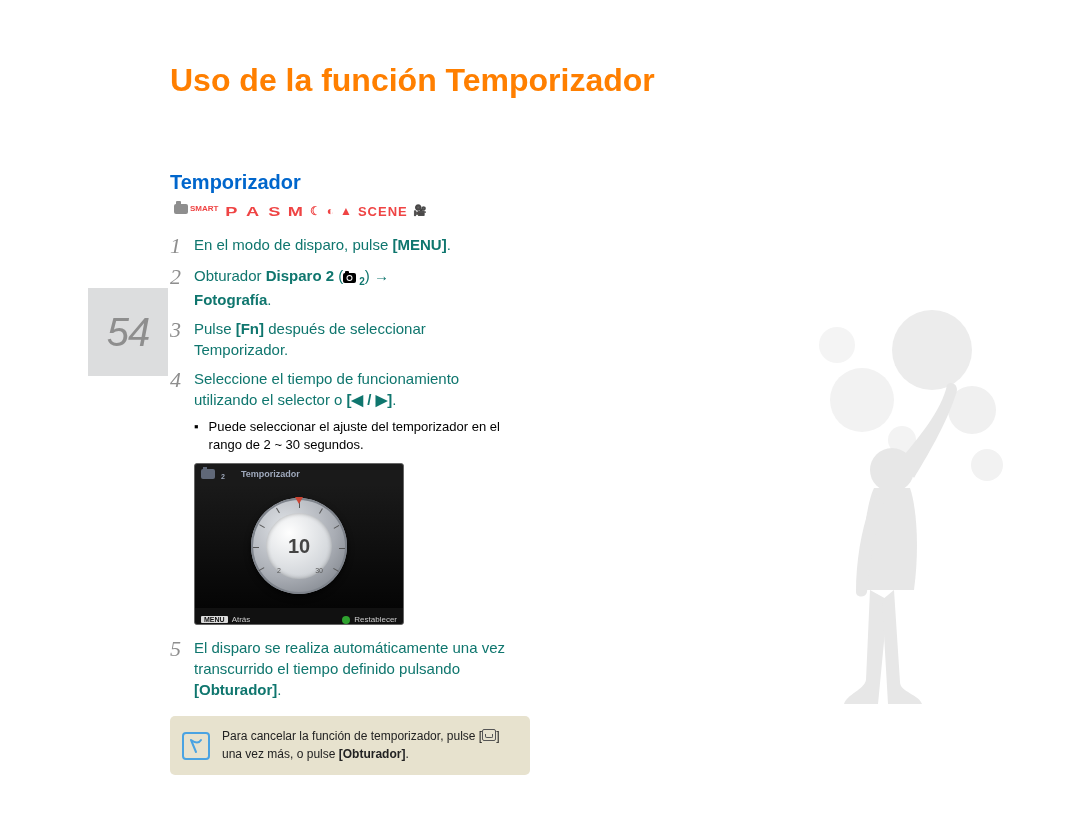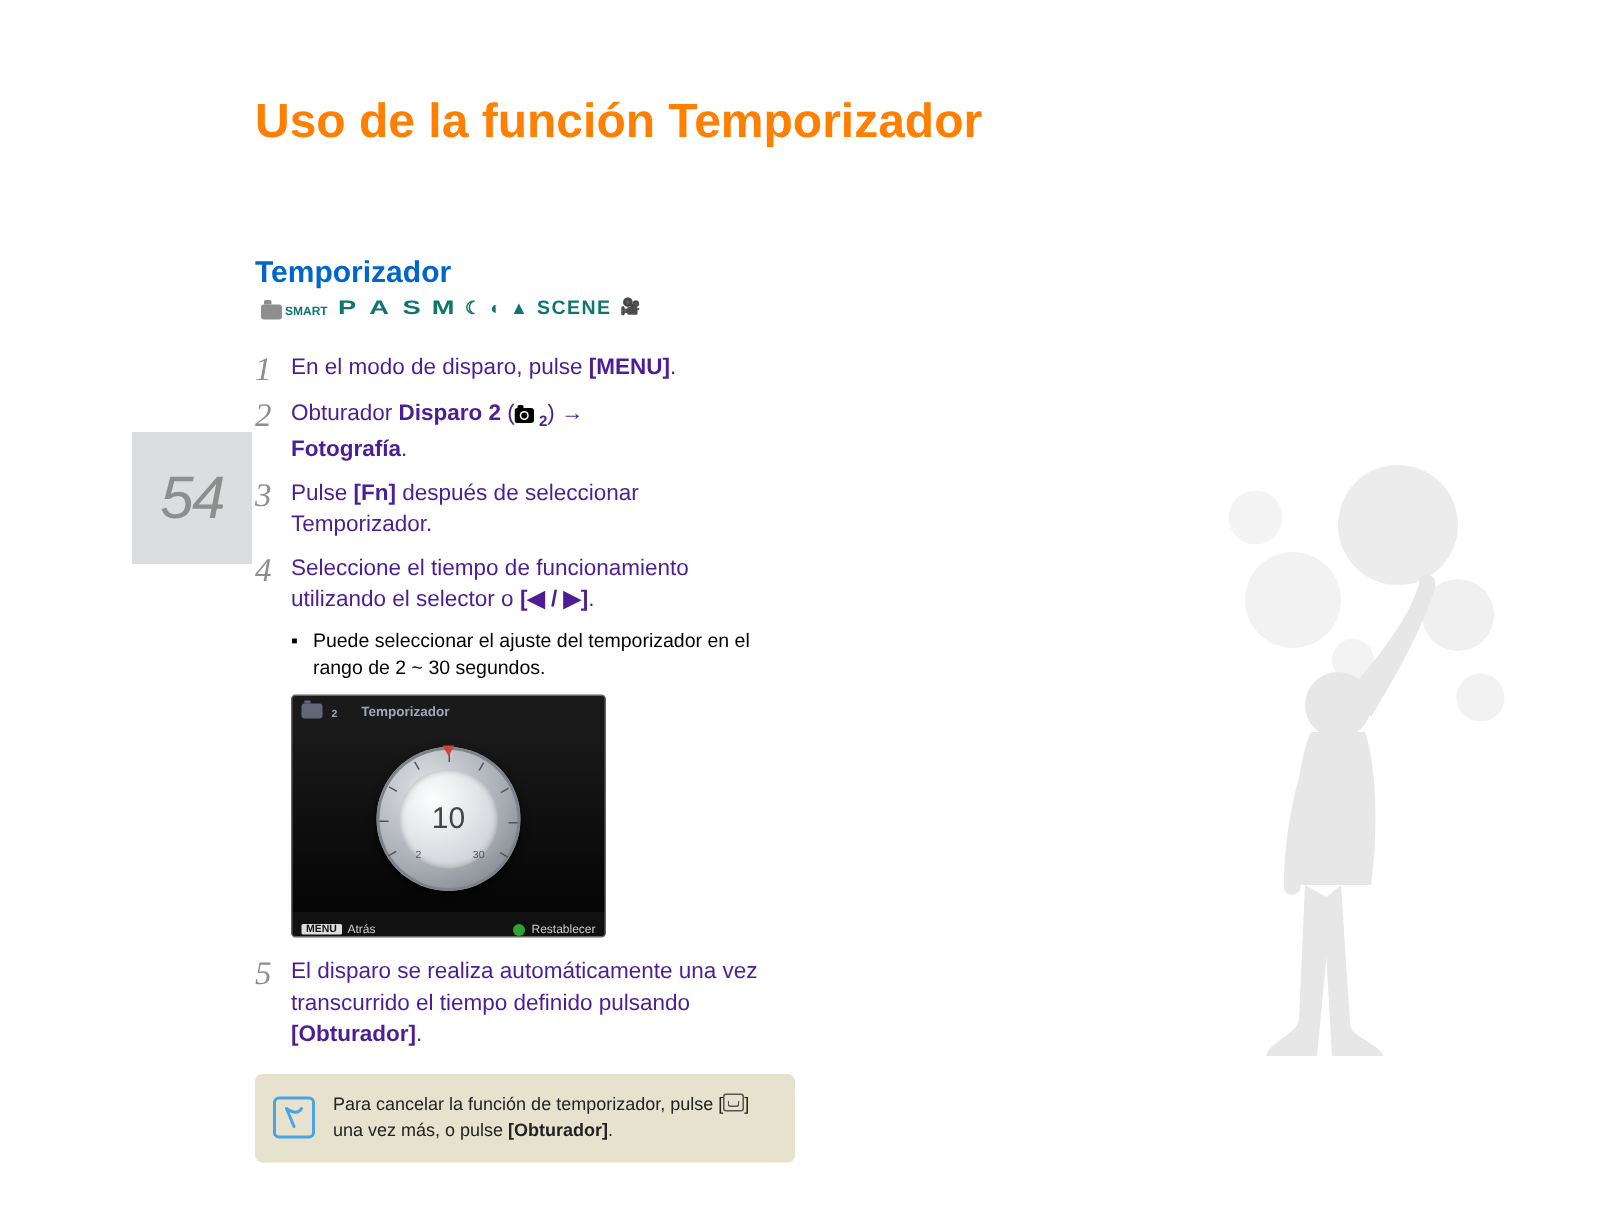--- a/index.html
+++ b/index.html
@@ -81,25 +81,25 @@
 
   .subheading {
     font-size: 20px;
     font-weight: bold;
     color: #0066cc;
     line-height: 1.25;
     margin-bottom: 14px;
   }
   .mode-icons {
     display: inline-flex;
-    align-items: flex-end;
+    align-items: flex-start;
     gap: 6px;
     font-size: 13px;
     font-weight: bold;
-    color: #0f766e;
+    color: #ef4444;
     margin-left: 4px;
   }
   .mode-smart {
     display: inline-flex;
     align-items: center;
     gap: 2px;
   }
   .mode-cam-icon {
     width: 14px; height: 10px;
     background: #8e8e8e;
@@ -151,21 +151,21 @@
     font-style: italic;
     color: #8e8e8e;
     font-family: Georgia, 'Times New Roman', serif;
     vertical-align: top;
     line-height: 1;
     padding-top: 1px;
   }
   .step-body {
     display: table-cell;
     font-size: 15px;
-    color: #4c1d95;
+    color: #0f766e;
     line-height: 1.4;
     vertical-align: top;
     margin-left: 17px;
   }
   .step-body b {
     font-weight: bold;
   }
 
   .cam-inline {
     display: inline-block;
@@ -250,21 +250,21 @@
     background: radial-gradient(circle at 35% 30%, #fefefe, #c1c6cc);
     display: flex;
     align-items: center;
     justify-content: center;
     box-shadow: inset 0 0 4px rgba(0,0,0,0.3);
     position: relative;
   }
   .dial-center {
     font-size: 20px;
     color: #444;
-    font-weight: normal;
+    font-weight: bold;
   }
   .dial-tick {
     position: absolute;
     font-size: 7px;
     color: #555;
   }
   .dial-tick.t2 { left: 26px; bottom: 20px; }
   .dial-tick.t30 { right: 24px; bottom: 20px; }
   .dial-marker {
     position: absolute;

